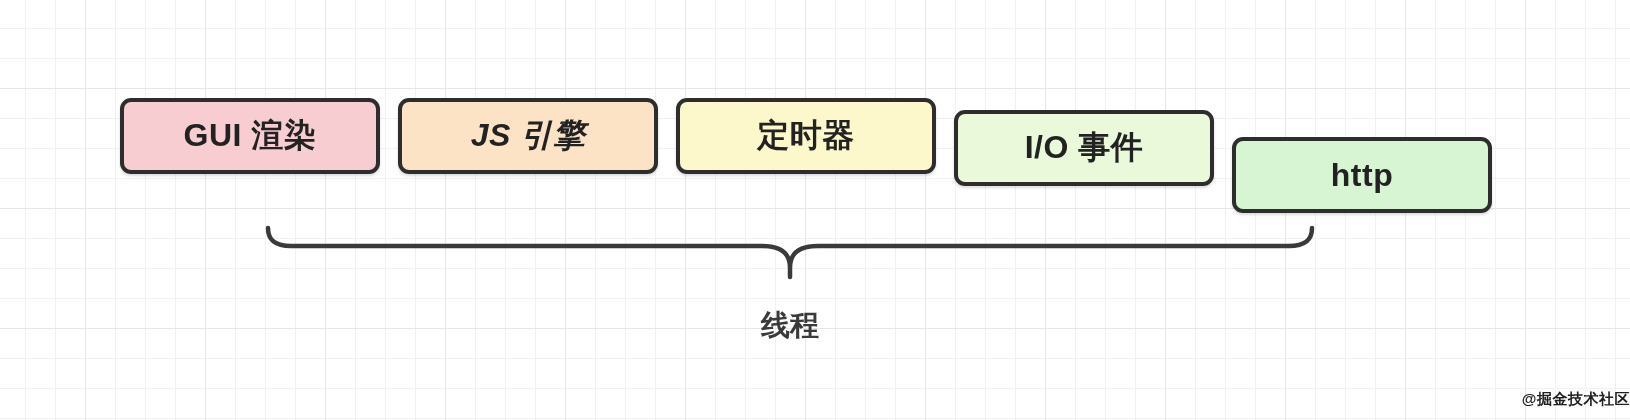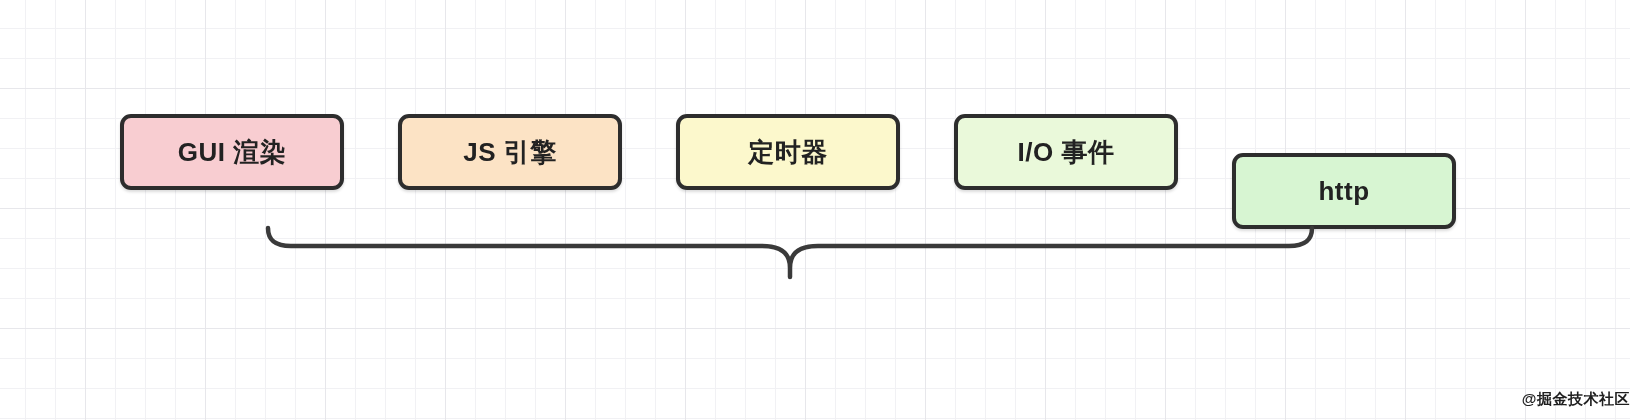--- a/index.html
+++ b/index.html
@@ -16,39 +16,39 @@
       linear-gradient(#e7e7eb 1.5px, transparent 1.5px),
       linear-gradient(90deg, #e7e7eb 1.5px, transparent 1.5px),
       linear-gradient(#f1f1f4 1.5px, transparent 1.5px),
       linear-gradient(90deg, #f1f1f4 1.5px, transparent 1.5px);
     background-size: 120px 120px, 120px 120px, 30px 30px, 30px 30px;
     background-position: 0 -32px, 85px 0, 0 -2px, 25px 0;
   }
 
   .node {
     position: absolute;
-    top: 114px;
+    top: 98px;
     height: 76px;
-    width: 224px;
+    width: 260px;
     box-sizing: border-box;
     border: 4px solid #2d2d2d;
     border-radius: 11px;
     display: flex;
     align-items: center;
     justify-content: center;
-    font-size: 26px;
+    font-size: 32px;
     font-weight: 700;
     letter-spacing: 0.5px;
     color: #222222;
     box-shadow: 0 2px 3px rgba(0,0,0,0.14);
   }
   .node-1 { left: 120px; }
-  .node-2 { left: 398px; }
+  .node-2 { left: 398px; font-style: italic; }
   .node-3 { left: 676px; }
-  .node-4 { left: 954px; }
+  .node-4 { left: 954px; margin-top: 12px; }
   .node-5 { left: 1232px; }
 
   .brace-svg {
     position: absolute;
     left: 0;
     top: 0;
     width: 1630px;
     height: 420px;
     pointer-events: none;
   }
@@ -104,16 +104,17 @@
              C 268 241 276 246 291 246
              L 762 246
              C 781 246 790 253 790 268
              L 790 277
              L 790 268
              C 790 253 799 246 818 246
              L 1289 246
              C 1304 246 1312 241 1312 228" fill="none" stroke="#3a3a3a" stroke-width="4.5" stroke-linecap="round" stroke-linejoin="round"></path>
   </svg>
 
+  <div class="brace-label">线程</div>
 
   <div class="watermark">@掘金技术社区</div>
 
 </div>
 
 </body></html>

